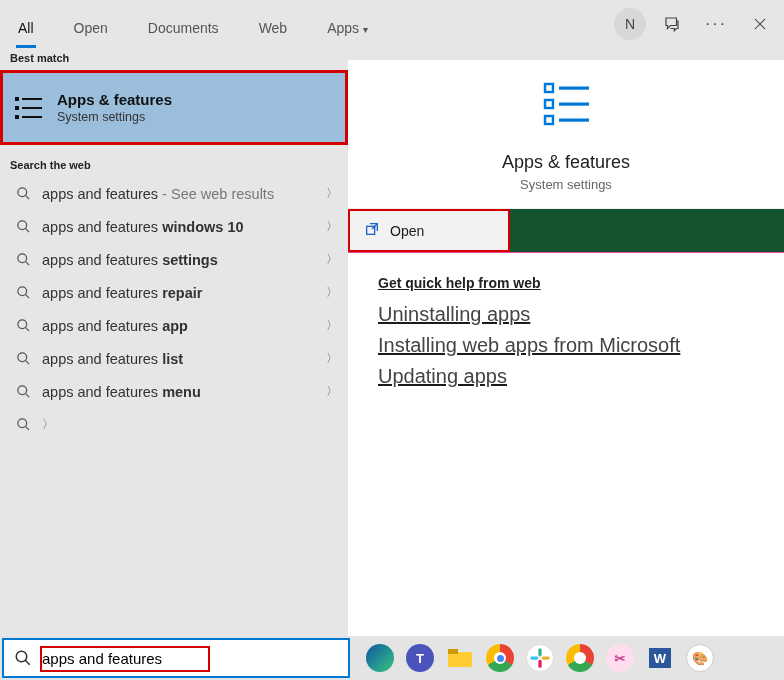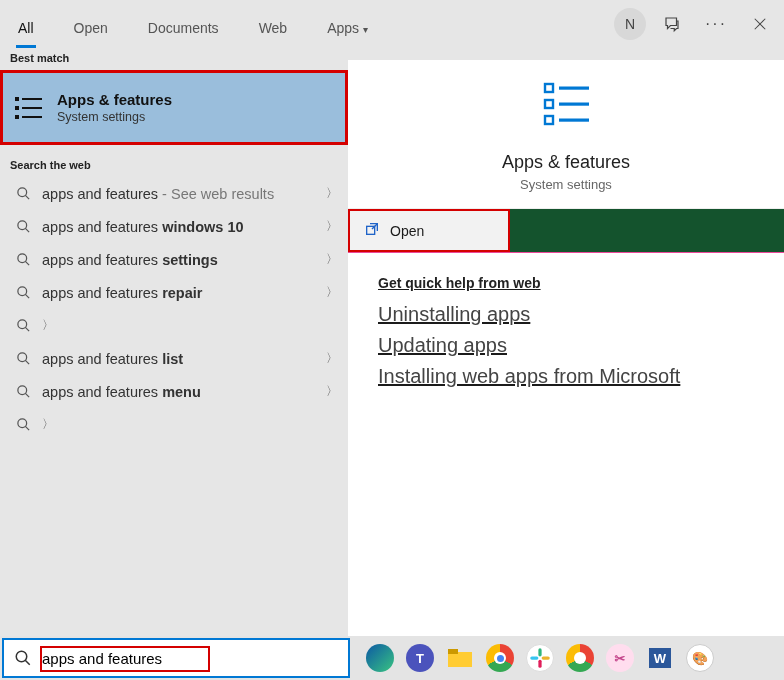--- a/index.html
+++ b/index.html
@@ -147,20 +147,21 @@
   <span class="label">apps and features <b>repair</b><span class="ghost"></span></span>
   <span class="chev">〉</span>
         </div>
         <div class="web-item">
           <span class="sicon">
             <svg width="15" height="15" viewBox="0 0 24 24" fill="none" stroke="#555" stroke-width="2">
               <circle cx="10" cy="10" r="7"></circle>
               <line x1="15" y1="15" x2="21" y2="21"></line>
             </svg>
           </span>
+  <span class="label">apps and features <b>app</b><span class="ghost"></span></span>
   <span class="chev">〉</span>
         </div>
         <div class="web-item">
           <span class="sicon">
             <svg width="15" height="15" viewBox="0 0 24 24" fill="none" stroke="#555" stroke-width="2">
               <circle cx="10" cy="10" r="7"></circle>
               <line x1="15" y1="15" x2="21" y2="21"></line>
             </svg>
           </span>
   <span class="label">apps and features <b>list</b><span class="ghost"></span></span>
@@ -212,22 +213,22 @@
               <path d="M20 4 L12 12"></path>
             </svg>
         </span>
         <span>Open</span>
       </div>
     </div>
     <div class="quick-help">
       <div class="hdr">Get quick help from web</div>
       <div id="help-links">
           <div class="link">Uninstalling apps</div>
+          <div class="link">Installing web apps from Microsoft</div>
           <div class="link">Updating apps</div>
-          <div class="link">Installing web apps from Microsoft</div>
         </div>
     </div>
   </div>
 </div>
 
 <div class="searchbar-area">
   <div class="searchbox">
     <div class="sicon">
       <svg width="18" height="18" viewBox="0 0 24 24" fill="none" stroke="#333" stroke-width="2">
           <circle cx="10" cy="10" r="7"></circle>

